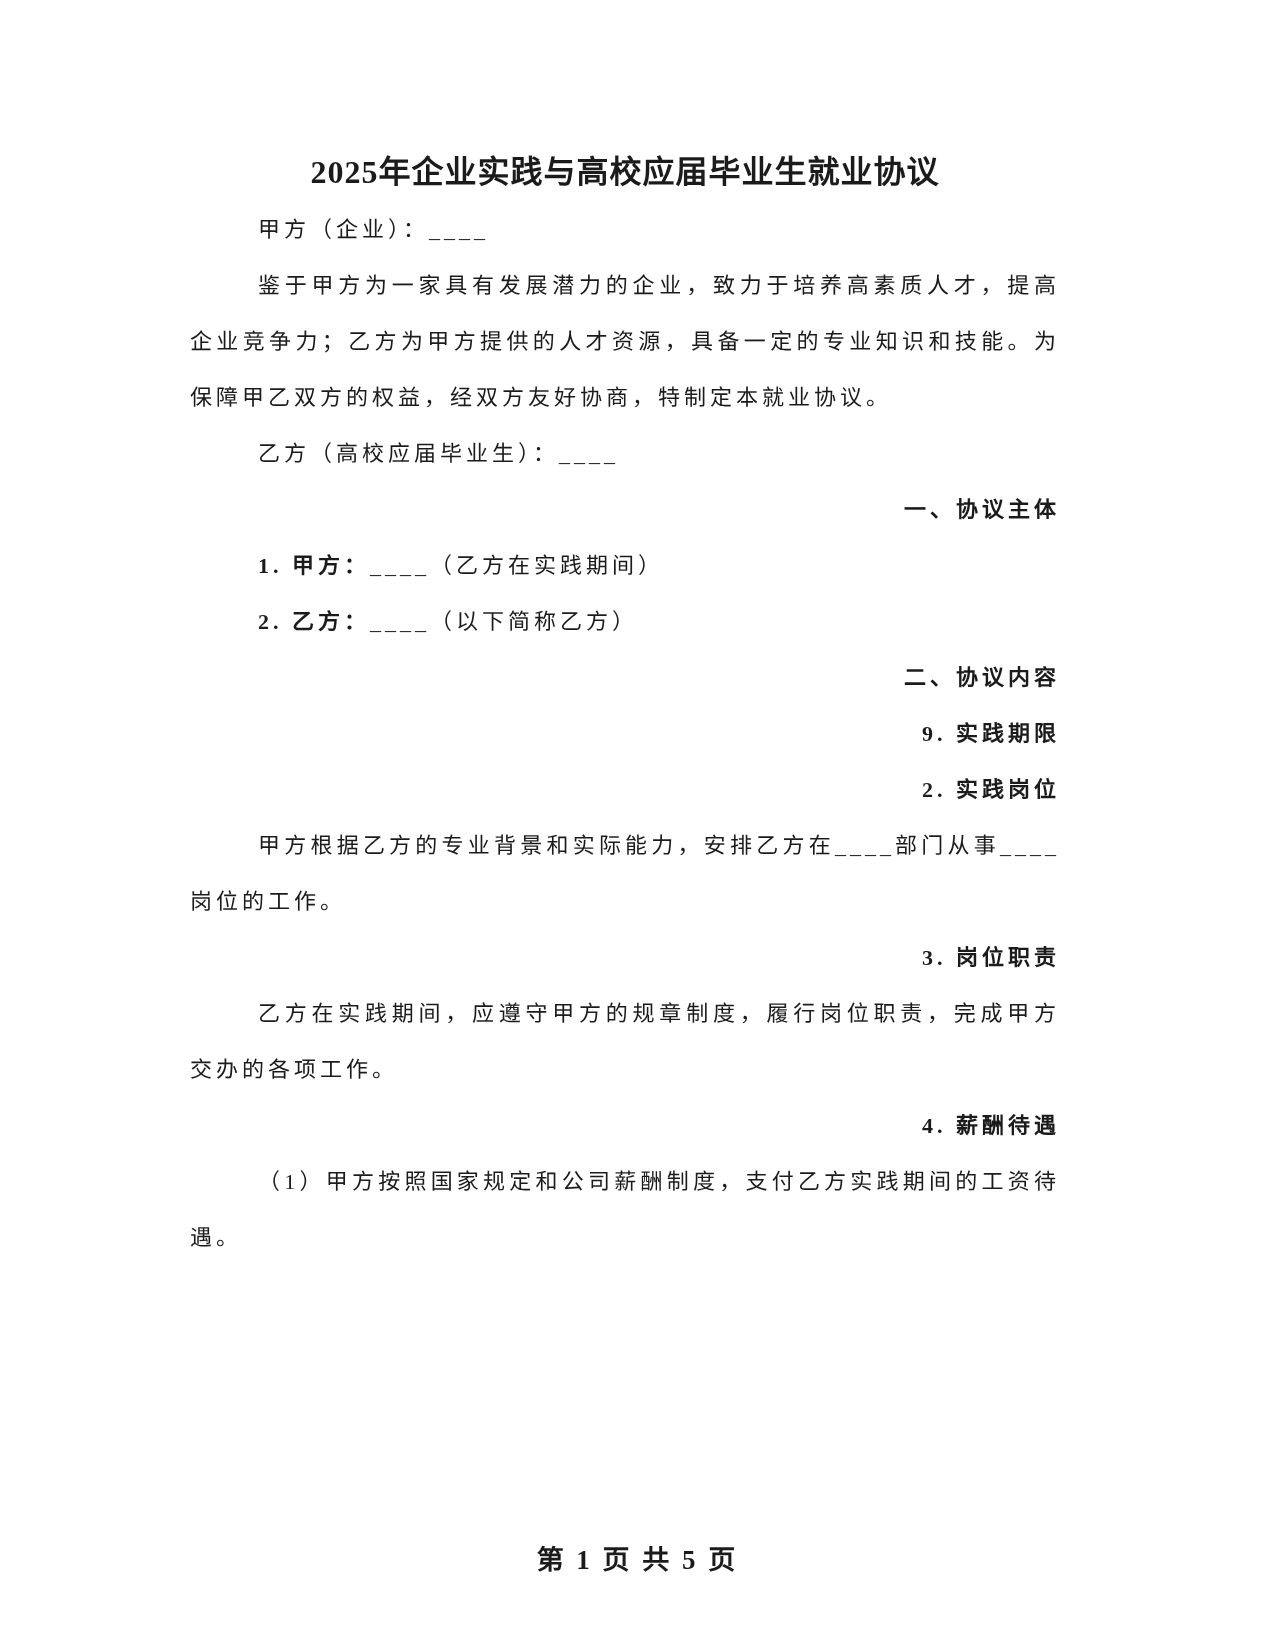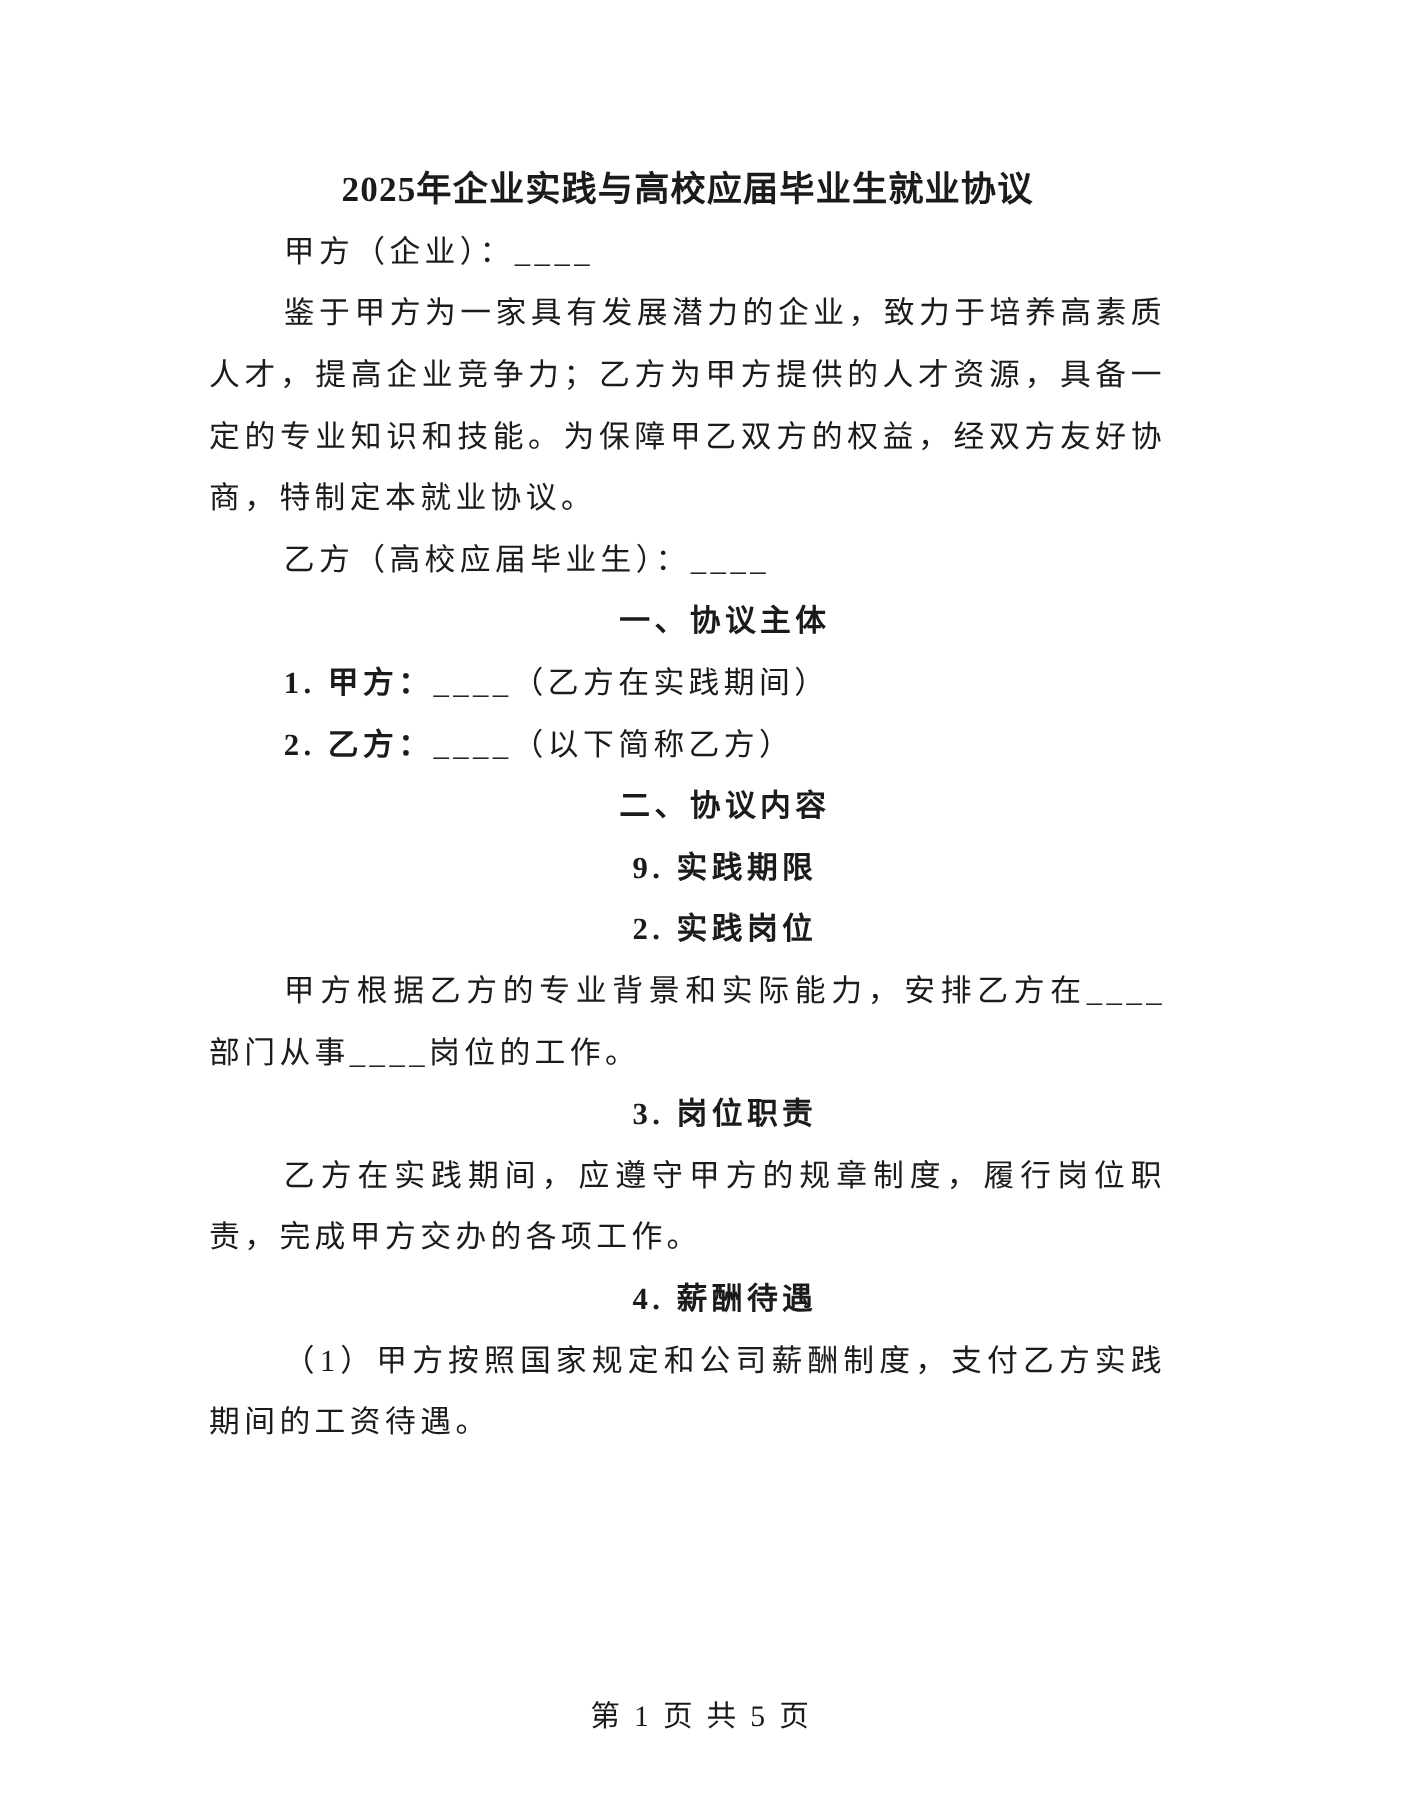--- a/index.html
+++ b/index.html
@@ -29,46 +29,47 @@
   }
   .doc-title {
     font-size: 32px;
     font-weight: 700;
     line-height: 60px;
     text-align: center;
     letter-spacing: 1px;
     white-space: nowrap;
   }
   .line {
-    font-size: 28px;
+    font-size: 22px;
     line-height: 56px;
     letter-spacing: 4px;
     text-align: justify;
     text-indent: 68px;
   }
   .heading {
     font-weight: 700;
-    text-align: center;
+    text-align: right;
   }
   .numbered .label {
     font-weight: 700;
   }
   .numbered .blank,
   .numbered .rest {
     font-weight: 400;
   }
   .footer {
     position: absolute;
     top: 1538px;
     left: 0;
     width: 1275px;
     text-align: center;
     font-size: 27px;
     letter-spacing: 3px;
     color: #1b1b1b;
+    font-weight: bold;
   }
 </style>
 </head>
 <body>
 
 <div class="page">
   <div class="content">
 
     <h1 class="doc-title">2025年企业实践与高校应届毕业生就业协议</h1>
 

